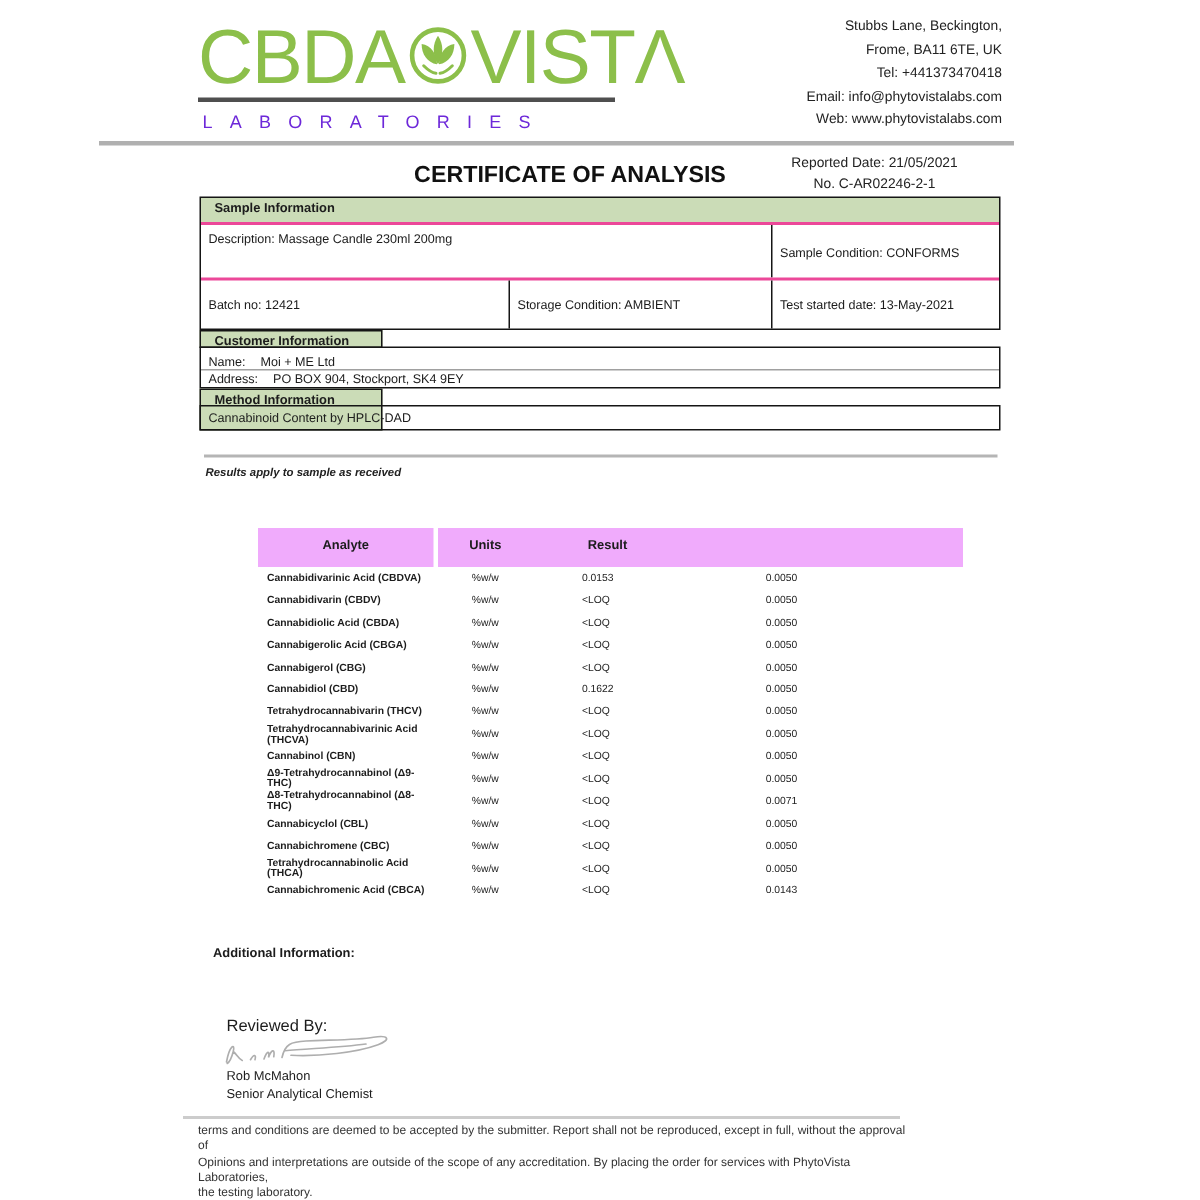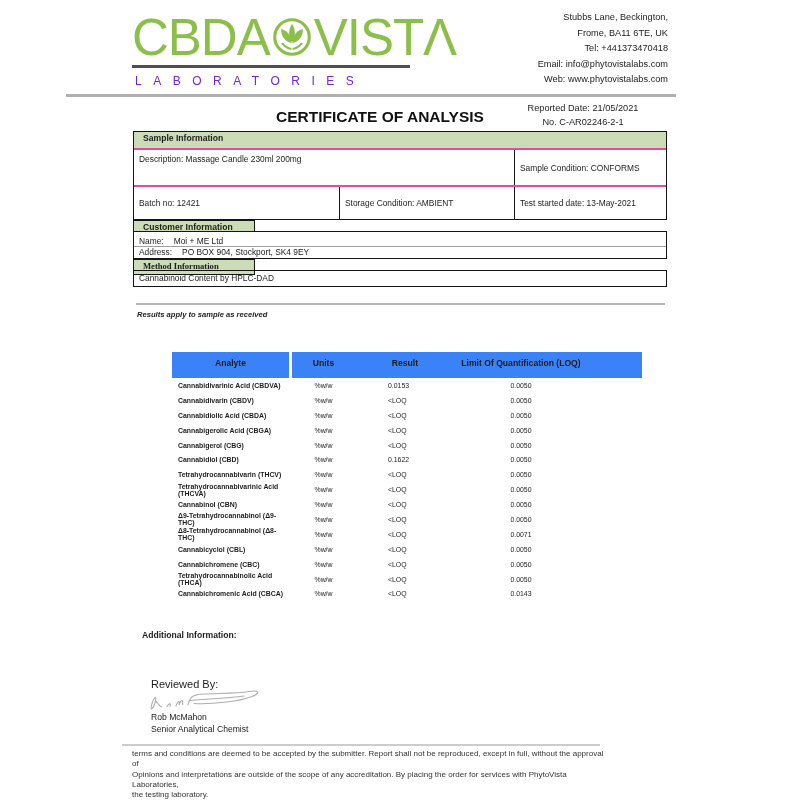--- a/index.html
+++ b/index.html
@@ -40,29 +40,29 @@
   .w-c1{width:206px;}
   .w-c2{width:175px;}
   .w-c3{flex:1;}
 
   #customer-bar{left:133px;top:220px;width:122px;height:12px;}
   #customer-box{left:133px;top:231px;width:534px;height:28px;display:flex;flex-direction:column;}
   #customer-box .name-row{height:15px;border-bottom:1px solid #a0a0a0;display:flex;align-items:flex-end;font-size:8.4px;padding-left:5px;}
   #customer-box .addr-row{height:12px;display:flex;align-items:center;font-size:8.4px;padding-left:5px;}
   .lbl-gap{display:inline-block;width:10px;}
 
-  #method-bar{left:133px;top:258.5px;width:122px;height:16px;font-family:Liberation Serif, serif;}
+  #method-bar{left:133px;top:258.5px;width:122px;height:28px;}
   #method-box{left:133px;top:269.5px;width:534px;height:17.5px;display:flex;align-items:center;font-size:8.4px;padding-left:5px;}
 
   .divider1{position:absolute;left:136px;top:303px;width:529px;height:2px;background:#b5b5b5;}
   .results-note{position:absolute;left:137px;top:310px;font-size:7.6px;font-weight:bold;font-style:italic;color:#222;}
 
   
   #results-table{position:absolute;left:172px;top:352px;width:470px;}
-  .rheader{display:flex;height:26px;background:#3b82f6;}
+  .rheader{display:flex;height:26px;background:#f0abfc;}
   .rhcell{box-sizing:border-box;font-weight:bold;font-size:8.6px;display:flex;align-items:center;justify-content:center;padding-bottom:5px;}
   .rc1{width:120px;}
   .rc2{width:63px;}
   .rc3{width:100px;}
   .rc4{width:132px;}
   .rc5{width:55px;}
   .rhcell.rc1{border-right:3px solid #ffffff;}
   .rrow{display:flex;height:14.9px;}
   .rcell{box-sizing:border-box;font-size:6.9px;display:flex;align-items:center;}
   .rc-analyte{width:120px;font-weight:bold;padding-left:6px;}
@@ -150,21 +150,20 @@
   <div id="method-box" class="box">Cannabinoid Content by HPLC-DAD</div>
 
   <div class="divider1"></div>
   <div class="results-note">Results apply to sample as received</div>
 
   <div id="results-table">
     <div class="rheader">
       <div class="rhcell rc1">Analyte</div>
       <div class="rhcell rc2">Units</div>
       <div class="rhcell rc3">Result</div>
-      <div class="rhcell rc4">Limit Of Quantification (LOQ)</div>
       <div class="rhcell rc5"></div>
     </div>
     <div>
         <div class="rrow">
           <div class="rcell rc-analyte">Cannabidivarinic Acid (CBDVA)</div>
           <div class="rcell rc-units">%w/w</div>
           <div class="rcell rc-result">0.0153</div>
           <div class="rcell rc-loq">0.0050</div>
         </div>
         <div class="rrow">

